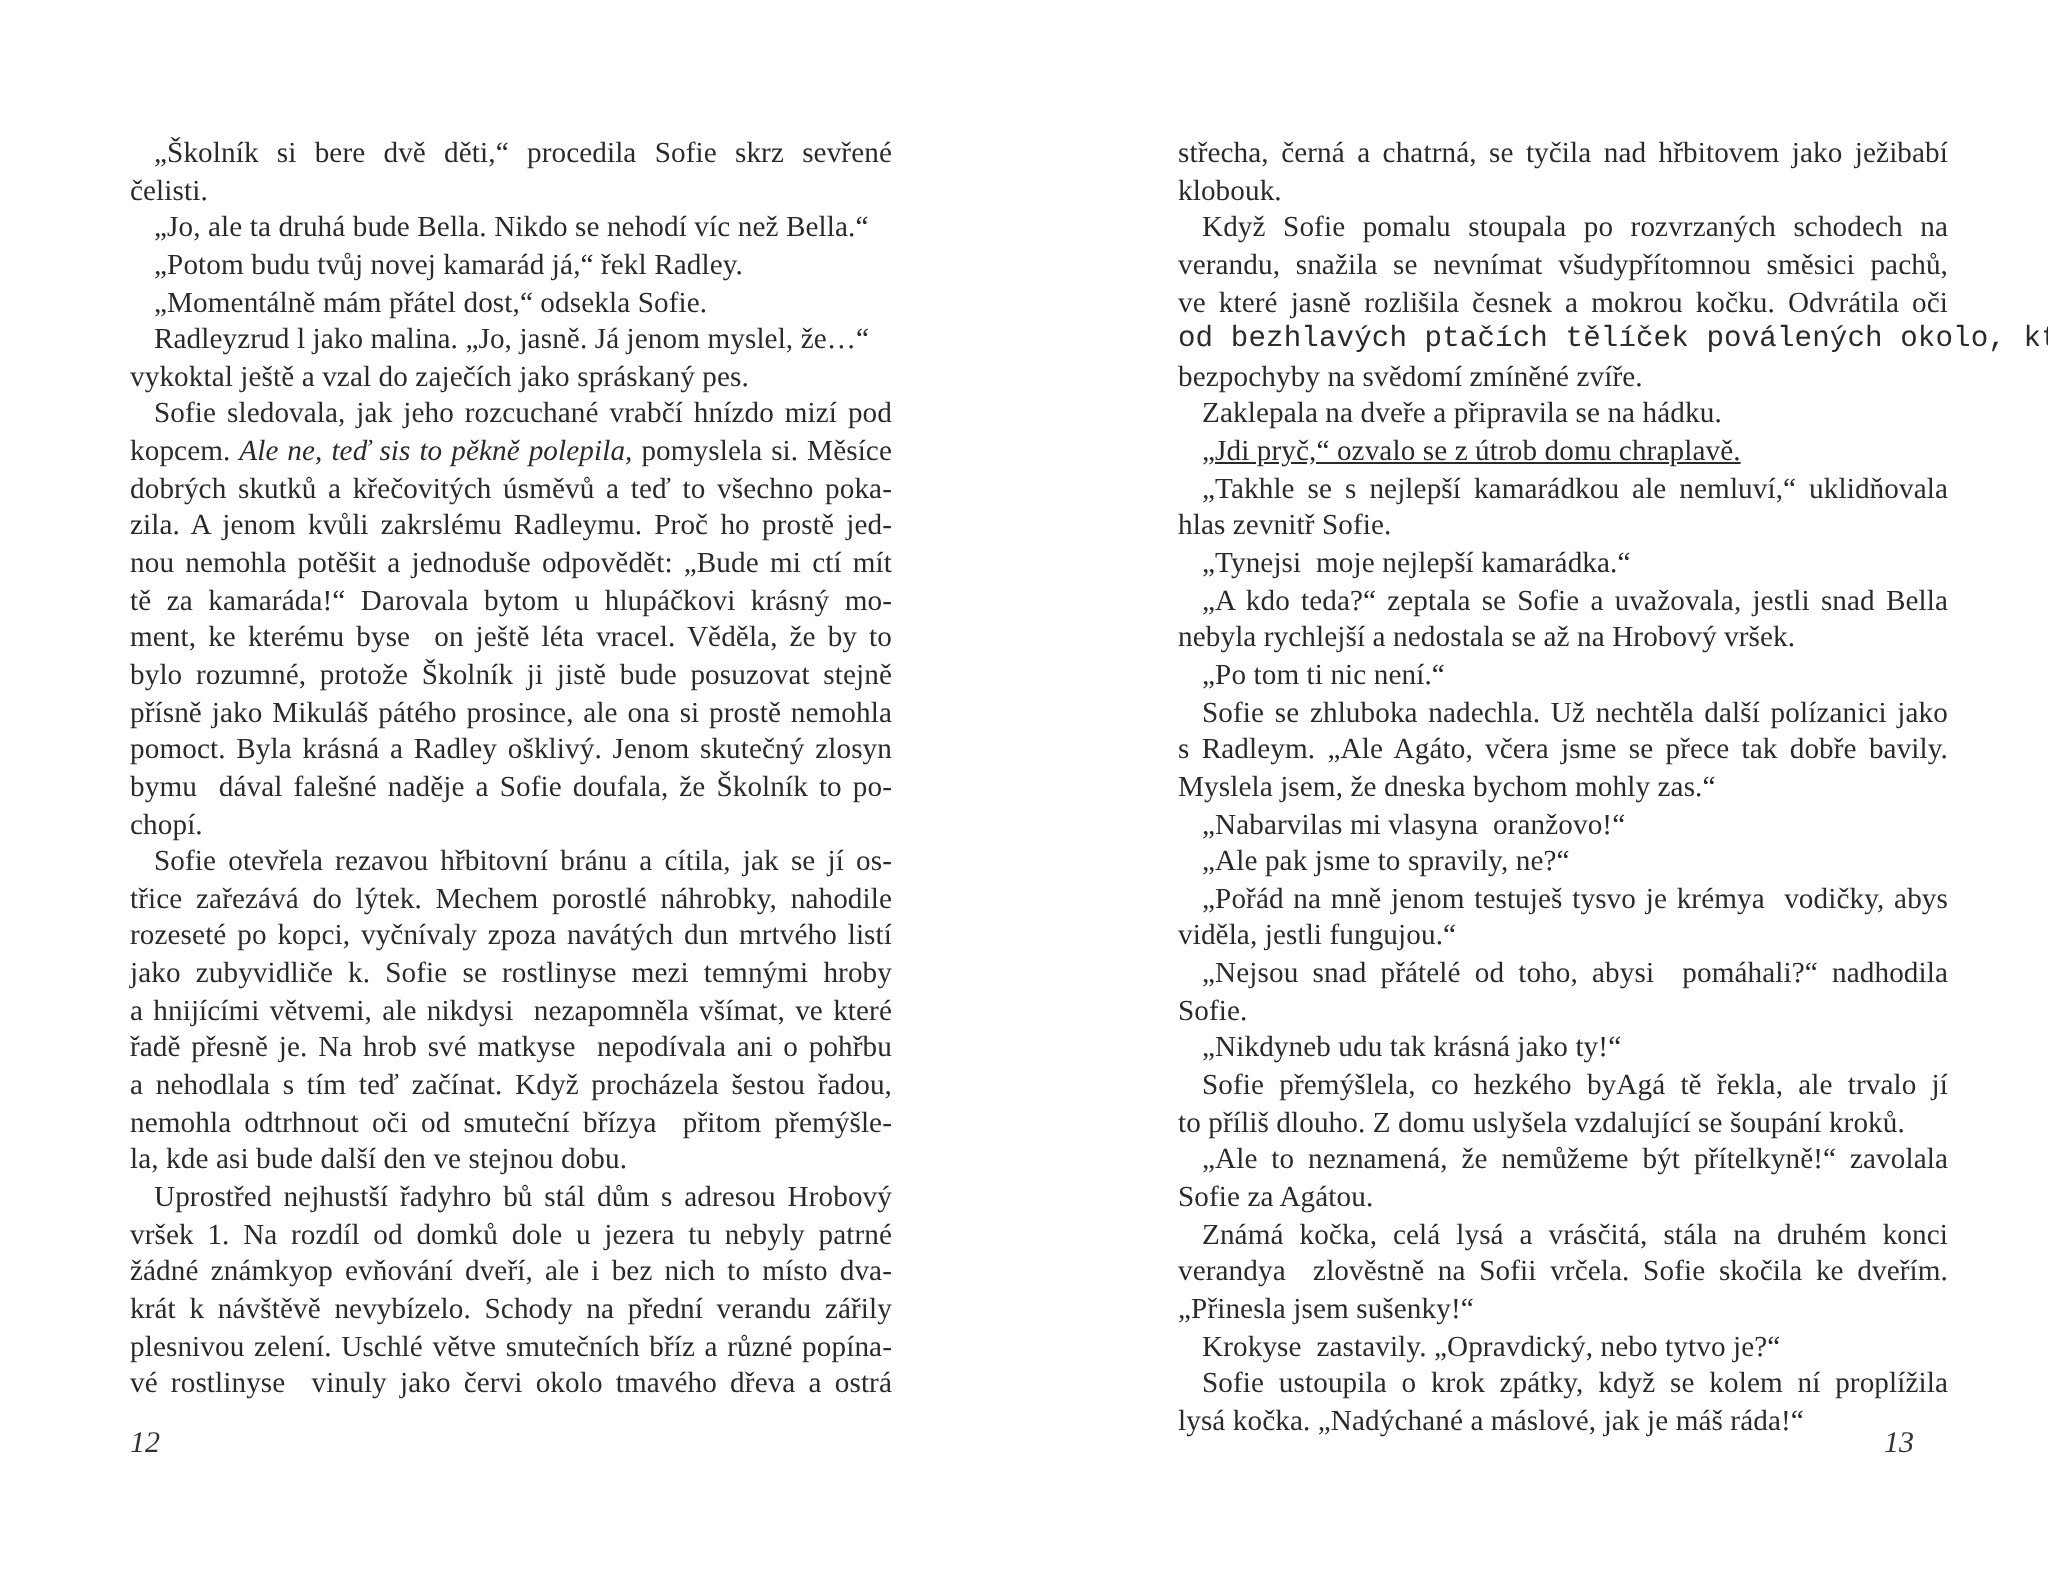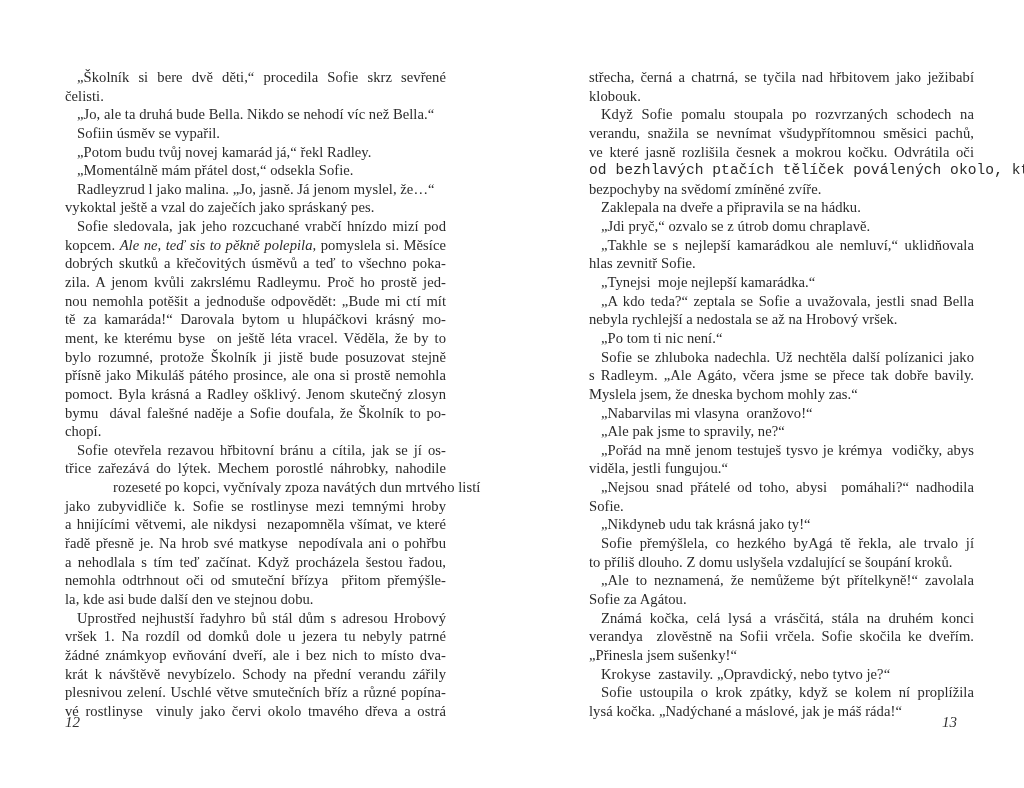--- a/index.html
+++ b/index.html
@@ -65,40 +65,39 @@
   </style>
 </head>
 <body>
 
 <div class="spread">
   <div class="page page-left">
     <div class="text-block" id="left-text">
         <span class="line indent" style="white-space: pre;">„Školník si bere dvě děti,“ procedila Sofie skrz sevřené</span>
         <span class="line last" style="white-space: pre;">čelisti.</span>
         <span class="line indent last" style="white-space: pre;">„Jo, ale ta druhá bude Bella. Nikdo se nehodí víc než Bella.“</span>
-        <span class="line indent last" style="white-space: pre;">Sofiin úsměv se vypařil.</span>
         <span class="line indent last" style="white-space: pre;">„Potom budu tvůj novej kamarád já,“ řekl Radley.</span>
         <span class="line indent last" style="white-space: pre;">„Momentálně mám přátel dost,“ odsekla Sofie.</span>
         <span class="line indent last" style="white-space: pre;">Radleyzrud l jako malina. „Jo, jasně. Já jenom myslel, že…“</span>
         <span class="line last" style="white-space: pre;">vykoktal ještě a vzal do zaječích jako spráskaný pes.</span>
         <span class="line indent" style="white-space: pre;">Sofie sledovala, jak jeho rozcuchané vrabčí hnízdo mizí pod</span>
         <span class="line" style="white-space: pre;"><span>kopcem. </span><em>Ale ne, teď sis to pěkně polepila,</em><span> pomyslela si. Měsíce</span></span>
         <span class="line" style="white-space: pre;">dobrých skutků a křečovitých úsměvů a teď to všechno poka-</span>
         <span class="line" style="white-space: pre;">zila. A jenom kvůli zakrslému Radleymu. Proč ho prostě jed-</span>
         <span class="line" style="white-space: pre;">nou nemohla potěšit a jednoduše odpovědět: „Bude mi ctí mít</span>
         <span class="line" style="white-space: pre;">tě za kamaráda!“ Darovala bytom u hlupáčkovi krásný mo-</span>
         <span class="line" style="white-space: pre;">ment, ke kterému byse  on ještě léta vracel. Věděla, že by to</span>
         <span class="line" style="white-space: pre;">bylo rozumné, protože Školník ji jistě bude posuzovat stejně</span>
         <span class="line" style="white-space: pre;">přísně jako Mikuláš pátého prosince, ale ona si prostě nemohla</span>
         <span class="line" style="white-space: pre;">pomoct. Byla krásná a Radley ošklivý. Jenom skutečný zlosyn</span>
         <span class="line" style="white-space: pre;">bymu  dával falešné naděje a Sofie doufala, že Školník to po-</span>
         <span class="line last" style="white-space: pre;">chopí.</span>
         <span class="line indent" style="white-space: pre;">Sofie otevřela rezavou hřbitovní bránu a cítila, jak se jí os-</span>
         <span class="line" style="white-space: pre;">třice zařezává do lýtek. Mechem porostlé náhrobky, nahodile</span>
-        <span class="line" style="white-space: pre; margin-left: 48px;">rozeseté po kopci, vyčnívaly zpoza navátých dun mrtvého listí</span>
+        <span class="line" style="white-space: pre;">rozeseté po kopci, vyčnívaly zpoza navátých dun mrtvého listí</span>
         <span class="line" style="white-space: pre;">jako zubyvidliče k. Sofie se rostlinyse mezi temnými hroby</span>
         <span class="line" style="white-space: pre;">a hnijícími větvemi, ale nikdysi  nezapomněla všímat, ve které</span>
         <span class="line" style="white-space: pre;">řadě přesně je. Na hrob své matkyse  nepodívala ani o pohřbu</span>
         <span class="line" style="white-space: pre;">a nehodlala s tím teď začínat. Když procházela šestou řadou,</span>
         <span class="line" style="white-space: pre;">nemohla odtrhnout oči od smuteční břízya  přitom přemýšle-</span>
         <span class="line last" style="white-space: pre;">la, kde asi bude další den ve stejnou dobu.</span>
         <span class="line indent" style="white-space: pre;">Uprostřed nejhustší řadyhro bů stál dům s adresou Hrobový</span>
         <span class="line" style="white-space: pre;">vršek 1. Na rozdíl od domků dole u jezera tu nebyly patrné</span>
         <span class="line" style="white-space: pre;">žádné známkyop evňování dveří, ale i bez nich to místo dva-</span>
         <span class="line" style="white-space: pre;">krát k návštěvě nevybízelo. Schody na přední verandu zářily</span>
@@ -110,21 +109,21 @@
   <div class="page page-right">
     <div class="text-block" id="right-text">
         <span class="line" style="white-space: pre;">střecha, černá a chatrná, se tyčila nad hřbitovem jako ježibabí</span>
         <span class="line last" style="white-space: pre;">klobouk.</span>
         <span class="line indent" style="white-space: pre;">Když Sofie pomalu stoupala po rozvrzaných schodech na</span>
         <span class="line" style="white-space: pre;">verandu, snažila se nevnímat všudypřítomnou směsici pachů,</span>
         <span class="line" style="white-space: pre;">ve které jasně rozlišila česnek a mokrou kočku. Odvrátila oči</span>
         <span class="line" style="white-space: pre; font-family: Liberation Mono, monospace;">od bezhlavých ptačích tělíček poválených okolo, která mělo</span>
         <span class="line last" style="white-space: pre;">bezpochyby na svědomí zmíněné zvíře.</span>
         <span class="line indent last" style="white-space: pre;">Zaklepala na dveře a připravila se na hádku.</span>
-        <span class="line indent last" style="white-space: pre;">„Jdi pryč,“ ozvalo se z útrob domu chraplavě.</span>
+        <span class="line indent last" style="white-space: pre; text-decoration: underline;">„Jdi pryč,“ ozvalo se z útrob domu chraplavě.</span>
         <span class="line indent" style="white-space: pre;">„Takhle se s nejlepší kamarádkou ale nemluví,“ uklidňovala</span>
         <span class="line last" style="white-space: pre;">hlas zevnitř Sofie.</span>
         <span class="line indent last" style="white-space: pre;">„Tynejsi  moje nejlepší kamarádka.“</span>
         <span class="line indent" style="white-space: pre;">„A kdo teda?“ zeptala se Sofie a uvažovala, jestli snad Bella</span>
         <span class="line last" style="white-space: pre;">nebyla rychlejší a nedostala se až na Hrobový vršek.</span>
         <span class="line indent last" style="white-space: pre;">„Po tom ti nic není.“</span>
         <span class="line indent" style="white-space: pre;">Sofie se zhluboka nadechla. Už nechtěla další polízanici jako</span>
         <span class="line" style="white-space: pre;">s Radleym. „Ale Agáto, včera jsme se přece tak dobře bavily.</span>
         <span class="line last" style="white-space: pre;">Myslela jsem, že dneska bychom mohly zas.“</span>
         <span class="line indent last" style="white-space: pre;">„Nabarvilas mi vlasyna  oranžovo!“</span>

